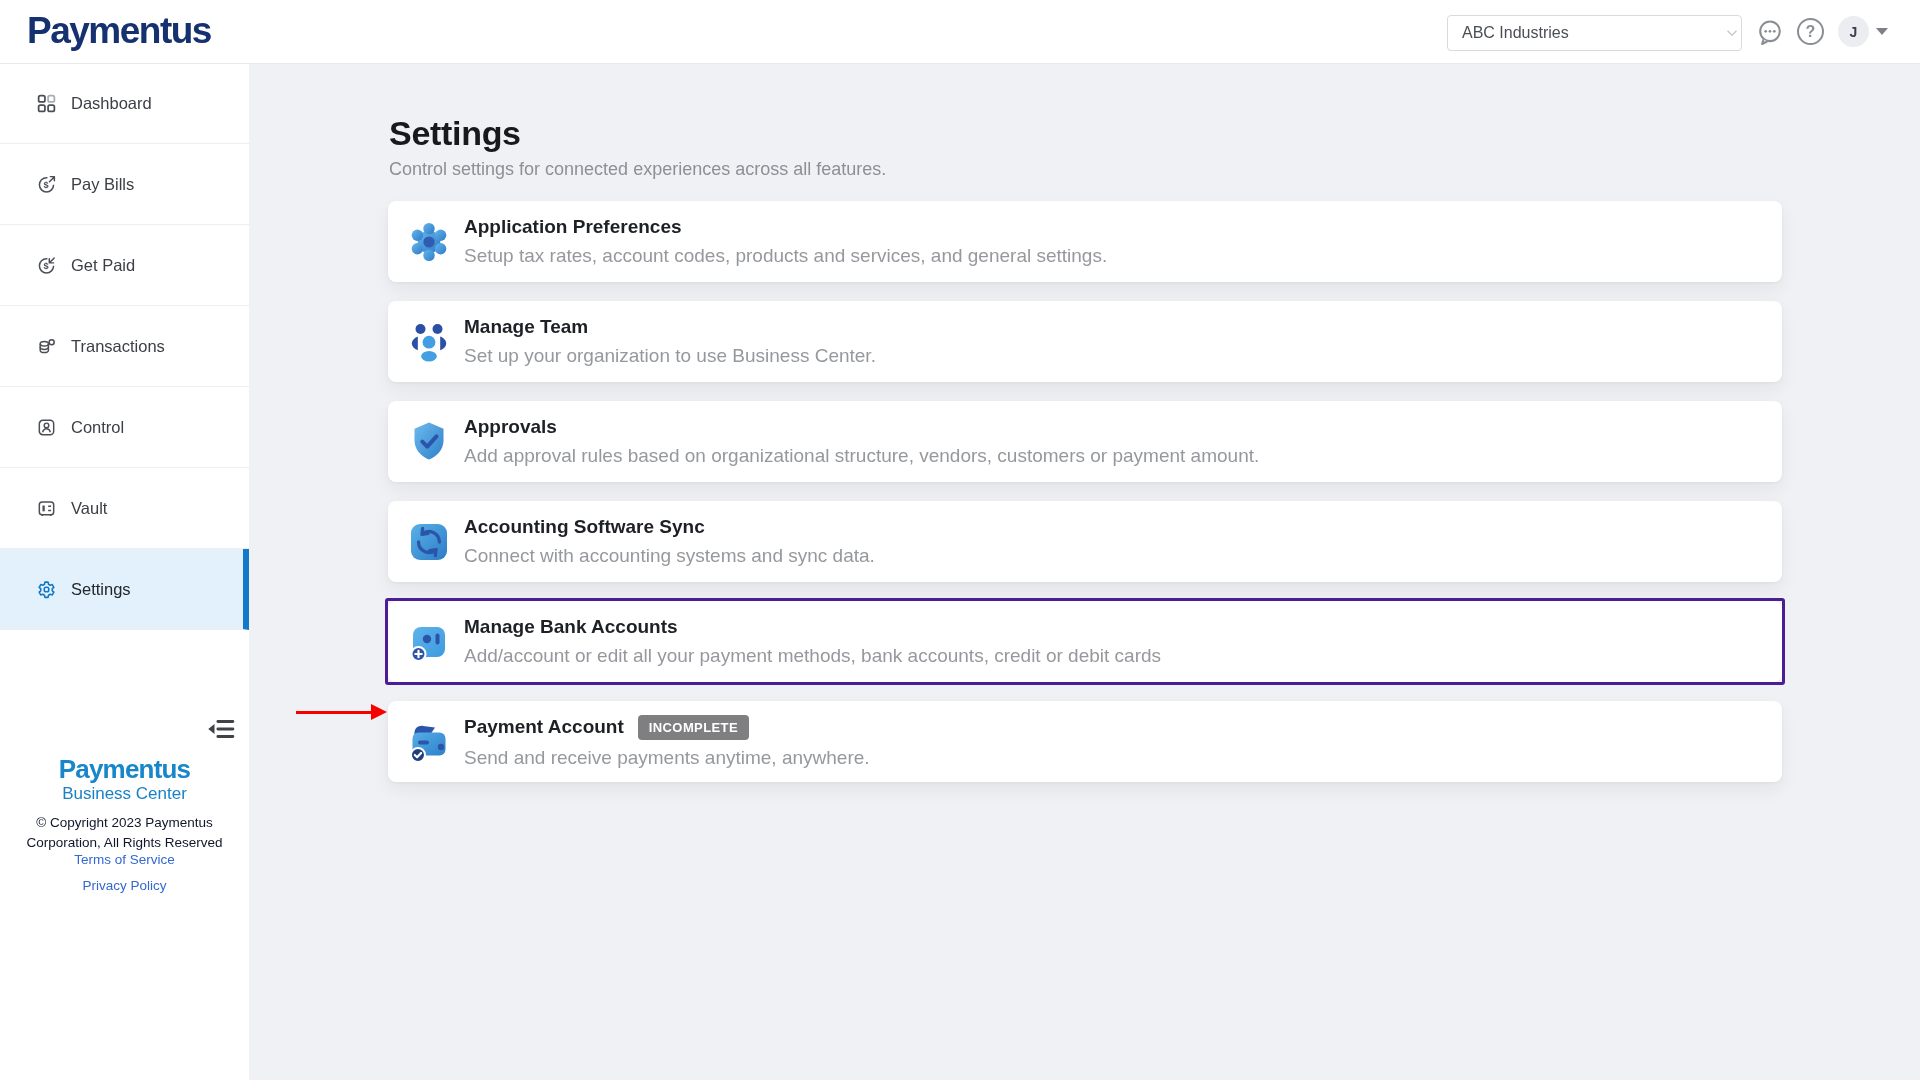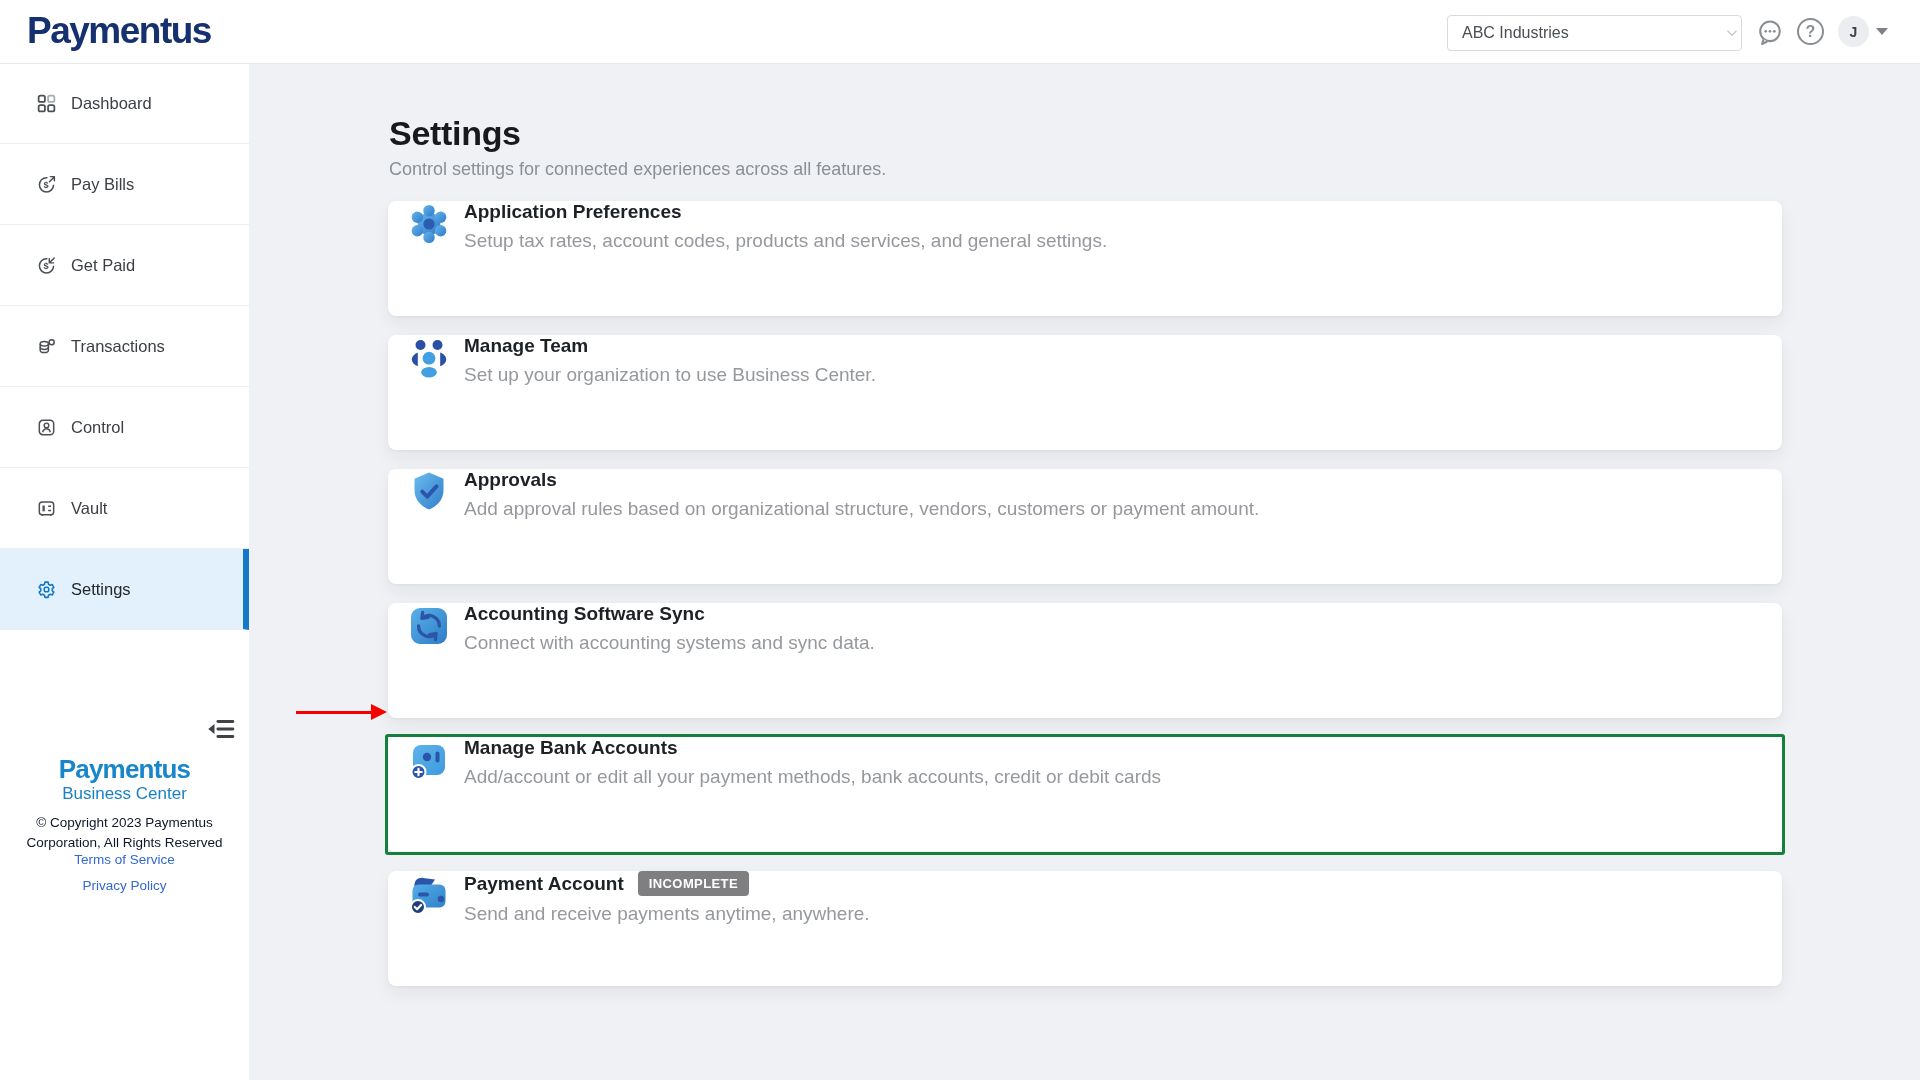--- a/index.html
+++ b/index.html
@@ -34,30 +34,30 @@
   .f-sub{font-size:17px;color:#1a81c6;margin-top:2px;}
   .f-copy{margin-top:9px;font-size:13.5px;color:#0f172a;line-height:1.45;}
   .f-link{display:block;margin-top:0;font-size:13.5px;color:#3468d1;text-decoration:none;cursor:pointer;}
   .f-link.second{margin-top:11px;}
 
   
   .main-title{position:absolute;left:389px;top:114px;font-size:34px;font-weight:bold;color:#17191d;letter-spacing:-0.3px;}
   .main-sub{position:absolute;left:389px;top:159px;font-size:18px;color:#8b9098;}
 
   .cards{position:absolute;left:388px;top:201px;width:1394px;display:flex;flex-direction:column;gap:19px;}
-  .card{background:#fff;border-radius:8px;height:115px;box-shadow:0 8px 18px rgba(30,34,40,.06),0 1px 3px rgba(30,34,40,.05);
-    display:flex;align-items:flex-start;padding-left:18px;box-sizing:border-box;cursor:pointer;}
+  .card{background:#fff;border-radius:8px;height:81px;box-shadow:0 8px 18px rgba(30,34,40,.06),0 1px 3px rgba(30,34,40,.05);
+    display:flex;align-items:center;padding-left:18px;box-sizing:border-box;cursor:pointer;}
   .cicon{width:46px;height:46px;margin-right:12px;flex:0 0 auto;}
   .card-text{display:flex;flex-direction:column;gap:7px;}
   .title-row{display:flex;align-items:center;gap:14px;}
   .card-title{font-size:19px;font-weight:bold;color:#1d2025;}
   .card-desc{font-size:19px;color:#95989d;}
   .badge{background:#7f7f81;color:#fff;font-size:13px;font-weight:bold;padding:5px 11px;border-radius:4px;letter-spacing:.4px;}
 
-  .highlight{border:3px solid #15803d;border-radius:3px;margin:-3px;}
+  .highlight{border:3px solid #4c1d95;border-radius:3px;margin:-3px;}
 
   .anno-shaft{position:absolute;left:296px;top:711px;width:76px;height:3px;background:#f60000;z-index:4;}
   .anno-head{position:absolute;left:371px;top:704px;width:0;height:0;border-top:8px solid transparent;border-bottom:8px solid transparent;
     border-left:16px solid #f60000;z-index:4;}
 </style>
 </head>
 <body>
 
 <div class="page">
 

